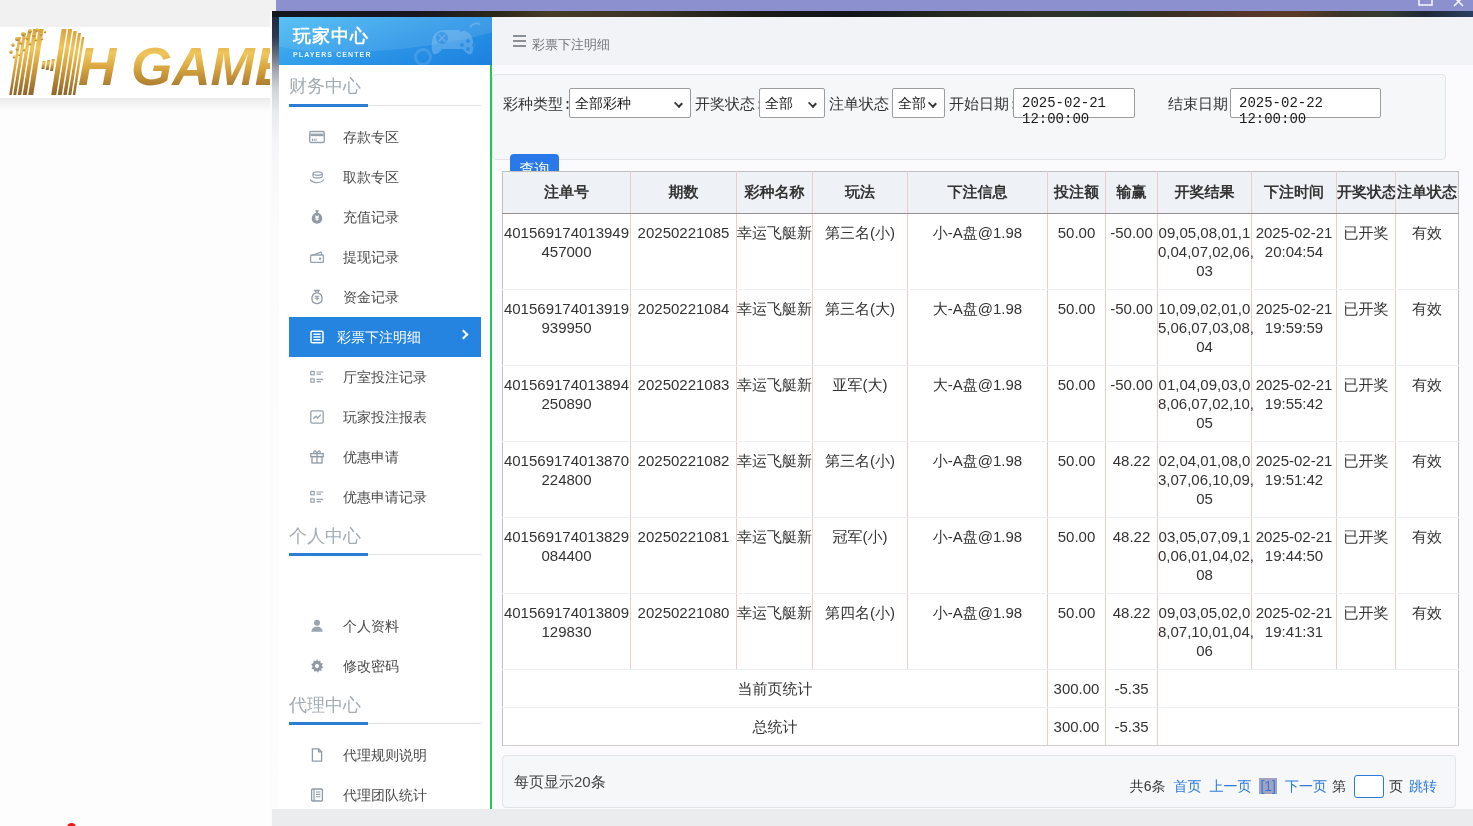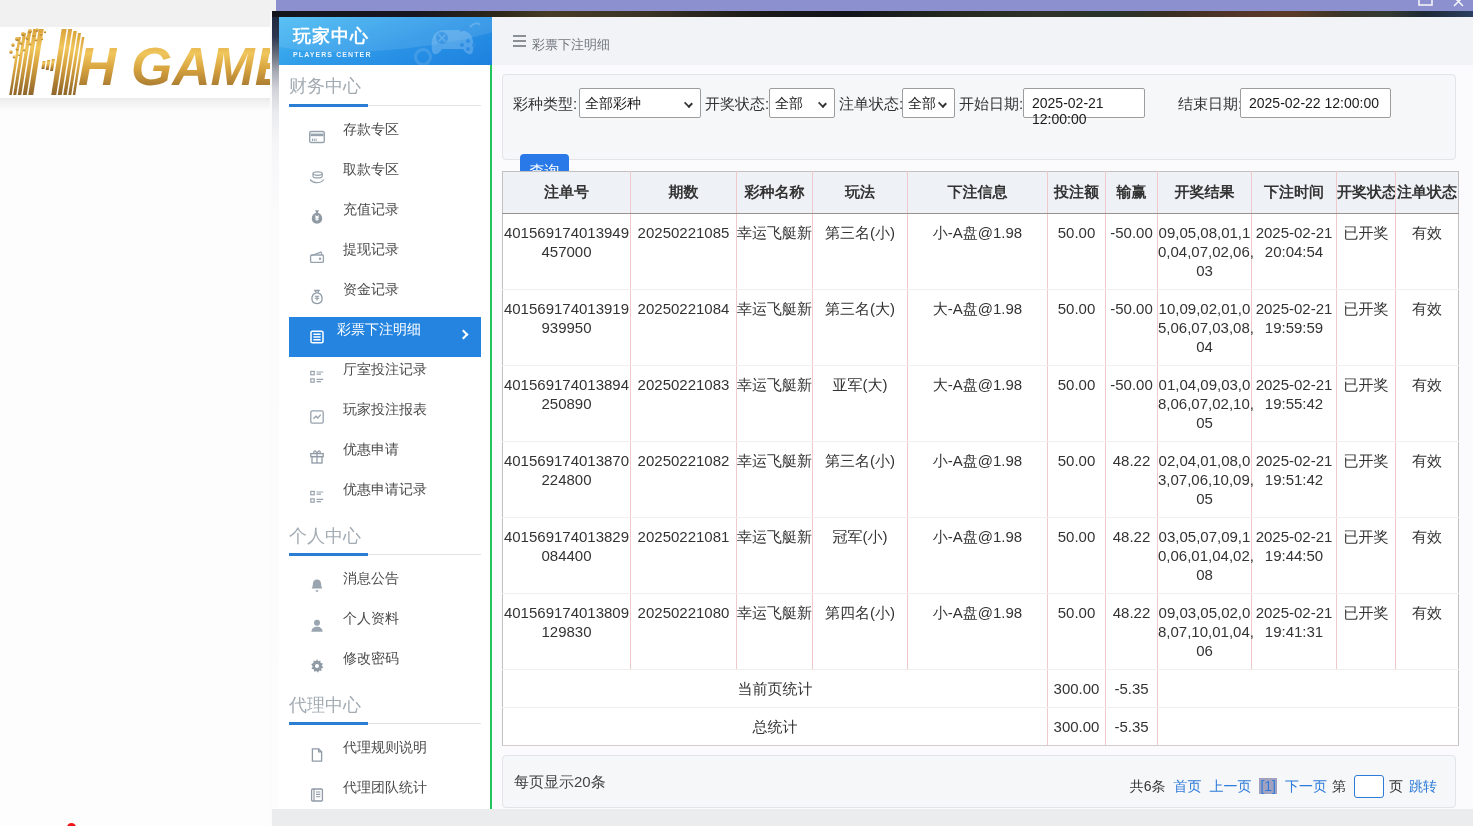--- a/index.html
+++ b/index.html
@@ -20,30 +20,30 @@
 #shead { position:absolute; left:7px; top:0; width:213px; height:48px; overflow:hidden;
   background:linear-gradient(160deg,#47bbf3 0%,#2b95e7 55%,#1c80de 100%); }
 #shead .wave { position:absolute; left:-30px; top:-38px; width:300px; height:70px; border-radius:50%; background:rgba(255,255,255,.10); transform:rotate(-6deg); }
 #shead h1 { position:absolute; left:14px; top:7px; font-size:18px; font-weight:bold; color:#fff; letter-spacing:1px; }
 #shead .sub { position:absolute; left:14px; top:34px; font-size:7px; color:#eaf4ff; letter-spacing:1.1px; font-weight:bold; }
 .sect { position:absolute; left:17px; font-size:18px; color:#a3abb3; }
 .divl { position:absolute; left:17px; width:192px; height:1px; background:#dfe3e6; }
 .divl i { position:absolute; left:0; top:-1px; width:79px; height:3px; background:#2a7fd4; display:block; }
 .mi { position:absolute; left:17px; width:186px; height:40px; }
 .mi .ic { position:absolute; left:20px; top:12px; width:16px; height:16px; }
-.mi .tx { position:absolute; left:54px; top:4px; font-size:14px; color:#4a4a4a; }
+.mi .tx { position:absolute; left:54px; top:12px; font-size:14px; color:#4a4a4a; }
 .mi.act { background:#2484e0; left:17px; width:192px; }
 .mi.act .tx { color:#fff; left:48px; }
 .mi.act .arr { position:absolute; right:14px; top:14px; width:7px; height:7px; border-right:2px solid #fff; border-top:2px solid #fff; transform:rotate(45deg); }
 
 #main { position:absolute; left:222px; top:17px; width:981px; height:792px; background:#fbfbfd; }
 #topbar { position:absolute; left:0; top:0; width:981px; height:48px; background:#f1f3f6; }
 #burger div { position:absolute; left:21px; width:13px; height:2px; background:#8b9096; }
 #ptitle { position:absolute; left:40px; top:19px; font-size:13px; color:#70767c; }
-#fpanel { position:absolute; left:10px; top:57px; width:954px; height:86px; background:#f6f7f9; border:1px solid #e3e4e7; border-radius:4px; }
+#fpanel { position:absolute; left:0; top:57px; width:954px; height:86px; background:#f6f7f9; border:1px solid #e3e4e7; border-radius:4px;font-family:Liberation Mono, monospace; }
 .flabel { position:absolute; top:20px; font-size:15px; color:#333; }
 .fsel { position:absolute; top:13px; height:30px; background:#fff; border:1px solid #9d9d9d; border-radius:2px; font-size:14px; color:#1a1a1a; padding:6px 0 0 5px; }
 .fsel .ch { position:absolute; right:8px; top:11px; width:7px; height:7px; border-right:2px solid #333; border-bottom:2px solid #333; transform:rotate(45deg) scale(1,.8); }
 .finp { position:absolute; top:13px; height:30px; background:#fff; border:1px solid #9d9d9d; border-radius:2px; font-size:14px; color:#1a1a1a; padding:6px 0 0 8px; }
 #qbtn { position:absolute; left:17px; top:44px; width:49px; height:33px; background:#2a79e8; border-radius:4px; color:#fff; font-size:15px; text-align:center; line-height:33px;margin-top:35px; }
 
 #tbl { position:absolute; left:10px; top:154px; border-collapse:collapse; table-layout:fixed; width:956px; background:#fff; }
 #tbl col.c0{width:128px}#tbl col.c1{width:106px}#tbl col.c2{width:76px}#tbl col.c3{width:95px}#tbl col.c4{width:140px}#tbl col.c5{width:58px}#tbl col.c6{width:52px}#tbl col.c7{width:94px}#tbl col.c8{width:85px}#tbl col.c9{width:59px}#tbl col.c10{width:63px}
 #tbl th { height:42px; background:#eef1f5; border:1px solid #eecaca; border-top:1px solid #c3bfbf; border-bottom:1px solid #9b9090; font-size:15px; font-weight:bold; color:#333; text-align:center; white-space:nowrap; overflow:hidden; }
 #tbl th:first-child { border-left:1px solid #c3bfbf; }
@@ -279,26 +279,20 @@
     <div class="mi" style="top:460px">
         <svg class="ic">
           <use href="#s-chk"></use>
         </svg>
         <span class="tx">优惠申请记录</span>
       </div>
     <div class="sect" style="top:507px">个人中心</div>
     <div class="divl" style="top:537px">
         <i></i>
       </div>
-    <div class="mi" style="top:549px">
-        <svg class="ic">
-          <use href="#s-bell"></use>
-        </svg>
-        <span class="tx">消息公告</span>
-      </div>
     <div class="mi" style="top:589px">
         <svg class="ic">
           <use href="#s-user"></use>
         </svg>
         <span class="tx">个人资料</span>
       </div>
     <div class="mi" style="top:629px">
         <svg class="ic">
           <use href="#s-gear"></use>
         </svg>

